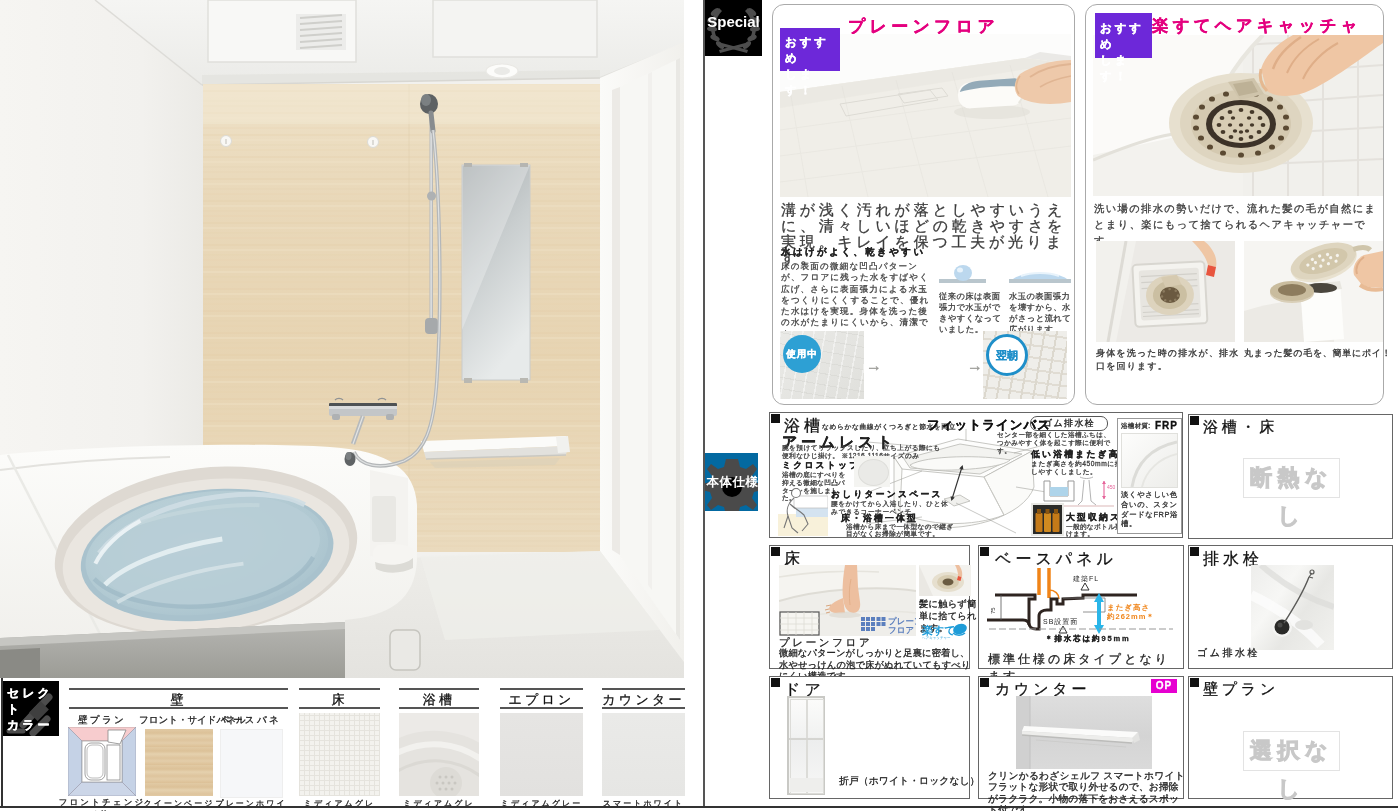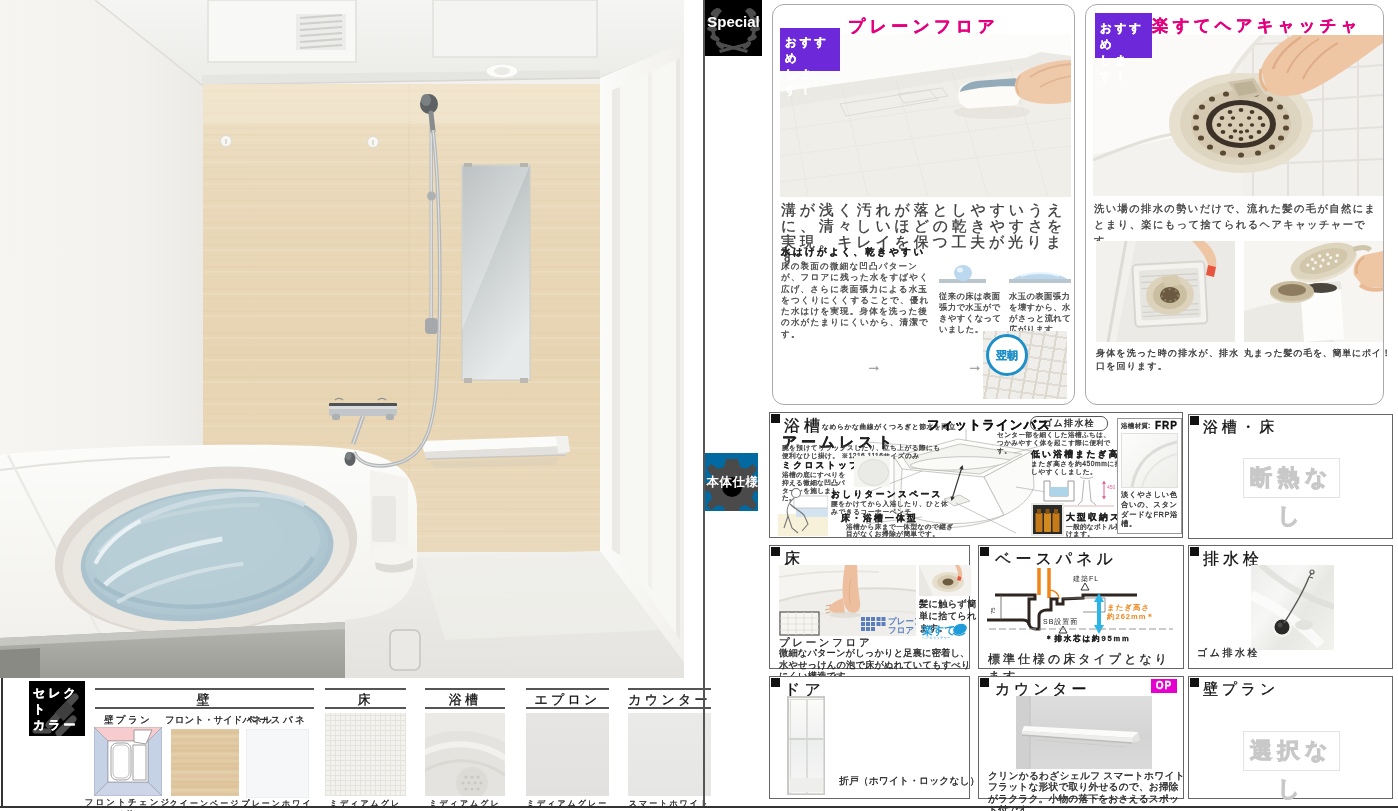--- a/index.html
+++ b/index.html
@@ -196,21 +196,21 @@
 <rect x="332" y="414" width="8" height="6" rx="2" fill="#aeb1b3"></rect>
 <rect x="386" y="414" width="8" height="6" rx="2" fill="#aeb1b3"></rect>
 <path d="M363,416 L353,444" stroke="#b6b9bb" stroke-width="4.5" fill="none"></path>
 <path d="M363,416 L353,444" stroke="#e2e4e4" stroke-width="1.2" fill="none"></path>
 <ellipse cx="350" cy="459" rx="5.5" ry="7" fill="#5f6365"></ellipse>
 <ellipse cx="348.5" cy="456" rx="3" ry="4" fill="#7b8082"></ellipse>
 </g>
 </svg>
 </div>
 
-<div class="abs" id="selectcolor" style="left:0;top:678px;width:684px;height:128px;background:#fff;margin-left:26px;">
+<div class="abs" id="selectcolor" style="left:0;top:678px;width:684px;height:128px;background:#fff;">
 
   <div class="abs" style="left:3px;top:3px;width:56px;height:55px;background:#000;color:#fff;overflow:hidden;">
     <svg class="abs" style="left:0;top:0" width="56" height="55" viewBox="0 0 56 55">
       <g fill="none" stroke="#4c4c4c" stroke-width="7" stroke-linecap="round">
         <path d="M46,16 L20,44"></path>
         <path d="M30,52 L44,38"></path>
       </g>
       <rect x="28" y="24" width="16" height="12" fill="#3f3f3f" transform="rotate(-45 36 30)"></rect>
       <path d="M6,50 h14" stroke="#4c4c4c" stroke-width="5" stroke-linecap="round"></path>
     </svg>
@@ -381,20 +381,24 @@
       <rect x="0" y="16" width="62" height="4" fill="#b9c6cd"></rect>
       <path d="M4,16 C14,8 48,8 58,16 Z" fill="#bcd8ee"></path>
       <path d="M12,13 C22,9 40,9 50,13" stroke="#e8f3fb" stroke-width="2" fill="none"></path>
     </svg>
   </div>
 
   <div class="abs" style="left:166px;top:286px;width:68px;font-size:8.3px;line-height:11px;color:#444;letter-spacing:.05em;">従来の床は表面張力で水玉ができやすくなっていました。</div>
 
   <div class="abs" style="left:236px;top:286px;width:64px;font-size:8.3px;line-height:11px;color:#444;letter-spacing:.05em;font-family:Liberation Mono, monospace;">水玉の表面張力を壊すから、水がさっと流れて広がります。</div>
 
+  <div class="abs" style="left:7px;top:326px;width:84px;height:68px;background:linear-gradient(135deg,#eaeae7,#e0e0dc);overflow:hidden;">
+    <div class="abs" style="left:0;top:0;width:84px;height:69px;background:repeating-linear-gradient(100deg,rgba(255,255,255,.45) 0 1.5px,transparent 1.5px 11px),repeating-linear-gradient(10deg,rgba(200,200,195,.3) 0 1px,transparent 1px 11px);"></div>
+    <div class="abs" style="left:3px;top:4px;width:38px;height:38px;border-radius:50%;background:#2da0d4;color:#fff;font-size:9.5px;font-weight:bold;display:flex;align-items:center;justify-content:center;letter-spacing:.1em;">使用中</div>
+  </div>
 
   <div class="abs" style="left:93px;top:352px;width:15px;height:16px;color:#9a9a96;font-size:16px;font-weight:bold;">→</div>
 
 
   <div class="abs" style="left:194px;top:352px;width:15px;height:16px;color:#9a9a96;font-size:16px;font-weight:bold;">→</div>
 
   <div class="abs" style="left:210px;top:326px;width:84px;height:68px;background:#efeeea;overflow:hidden;">
     <div class="abs" style="left:0;top:0;width:84px;height:69px;background:repeating-linear-gradient(100deg,#dcd8ce 0 2px,transparent 2px 12px),repeating-linear-gradient(8deg,#e0dcd3 0 2px,transparent 2px 12px);"></div>
     <div class="abs" style="left:3px;top:3px;width:36px;height:36px;border-radius:50%;background:#fff;border:3px solid #1f8fc9;color:#1f8fc9;font-size:11px;font-weight:bold;display:flex;align-items:center;justify-content:center;">翌朝</div>
   </div>

